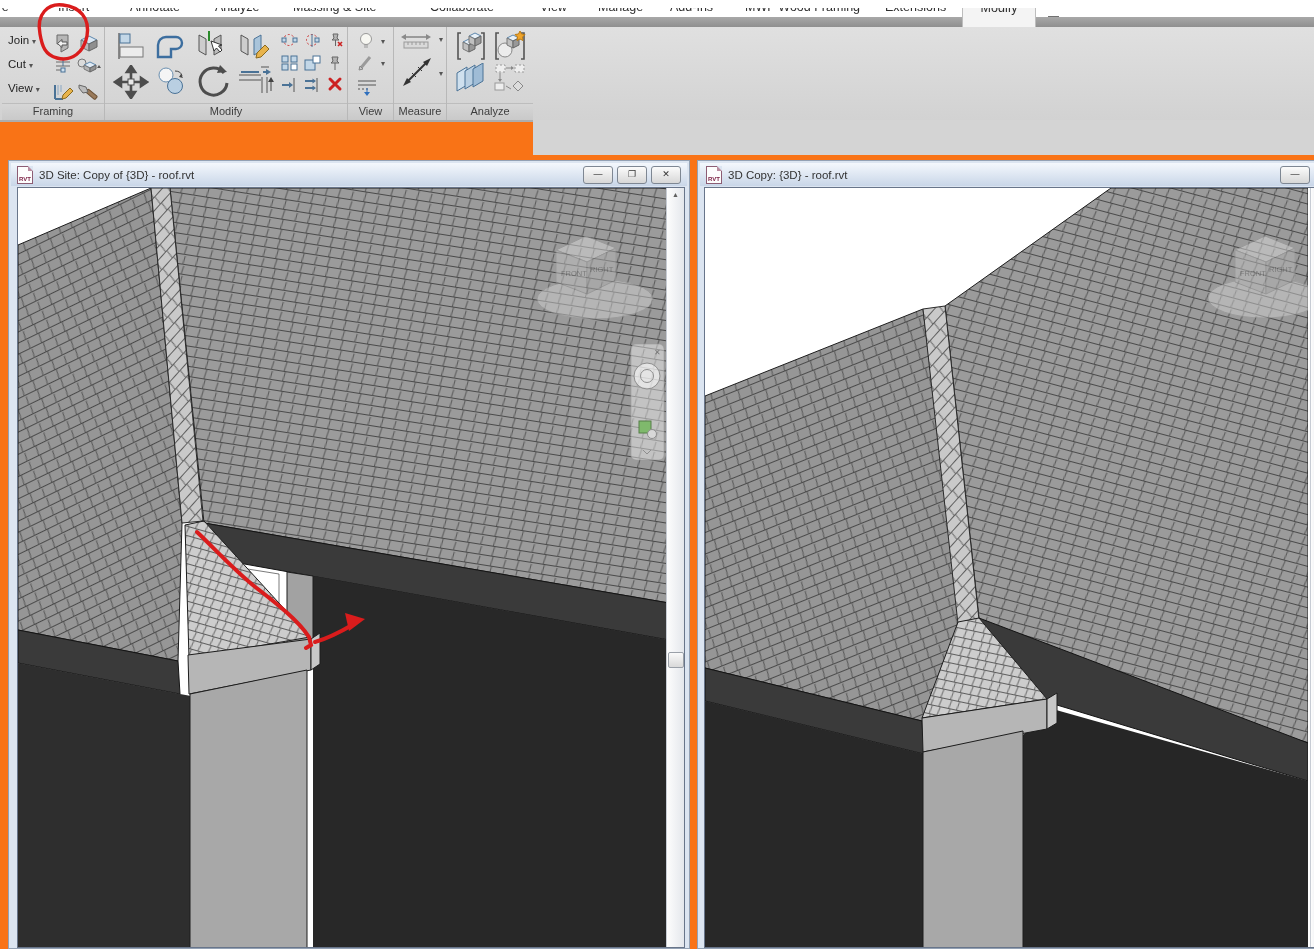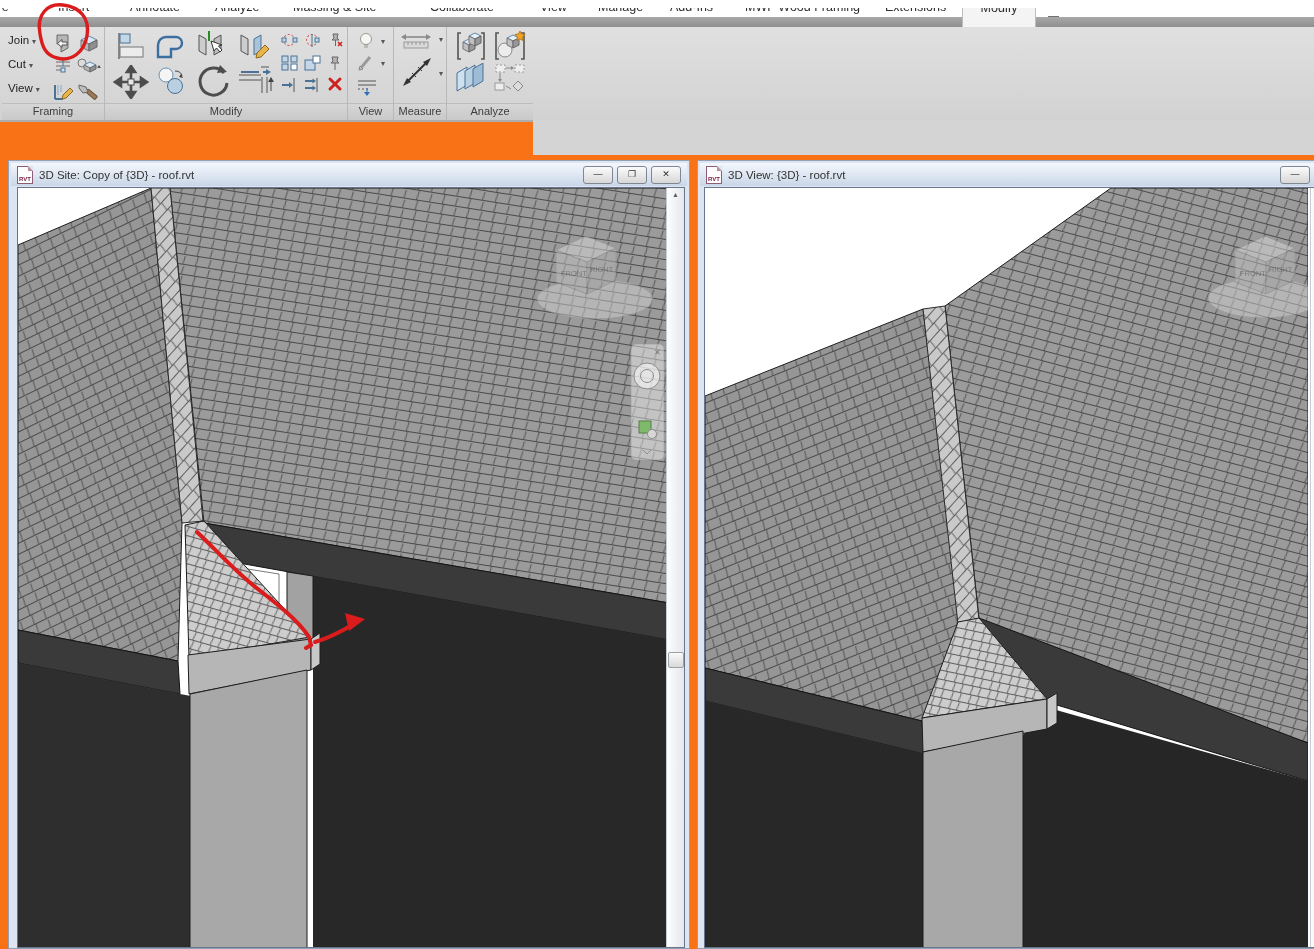--- a/index.html
+++ b/index.html
@@ -427,21 +427,21 @@
         <div class="vthumb" style="top:464px;"></div>
       </div>
     </div>
   </div>
 
   <div class="win" style="left:697px;top:160px;width:625px;height:789px;">
     <div class="win-title">
       <span class="rvt-ico">
           <span>RVT</span>
         </span>
-      <span class="win-title-text">3D View: {3D} - roof.rvt</span>
+      <span class="win-title-text">3D Copy: {3D} - roof.rvt</span>
       <span class="win-btns" style="left:580px;">
         <span class="wbtn">—</span>
       </span>
     </div>
     <div class="win-content" style="left:6px;right:0;">
       <svg class="scene" width="603" height="763" viewBox="0 0 603 763">
         <defs>
           <pattern id="shC" width="26" height="10" patternUnits="userSpaceOnUse" patternTransform="rotate(15)">
             <rect width="26" height="10" fill="#9b9b9b"></rect>
             <path d="M0 9.5 H26" stroke="#4a4a4a" stroke-width="1"></path>

